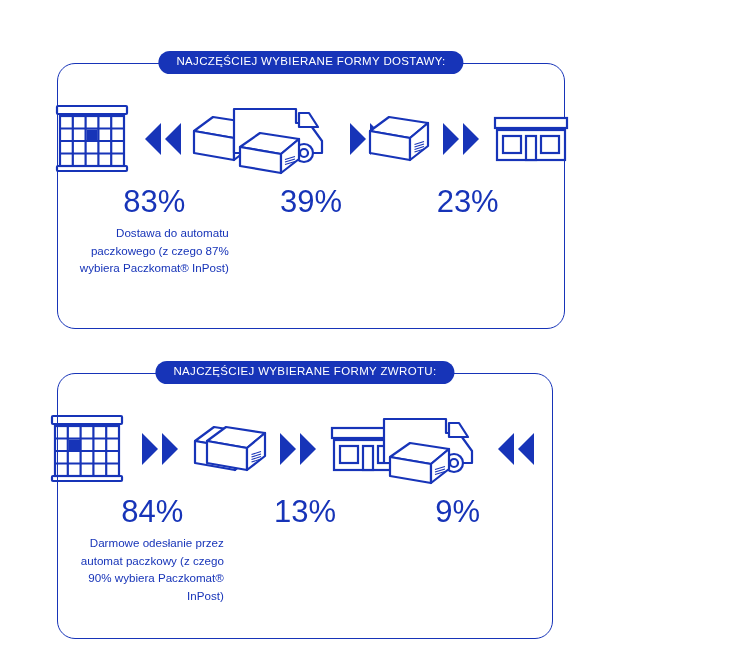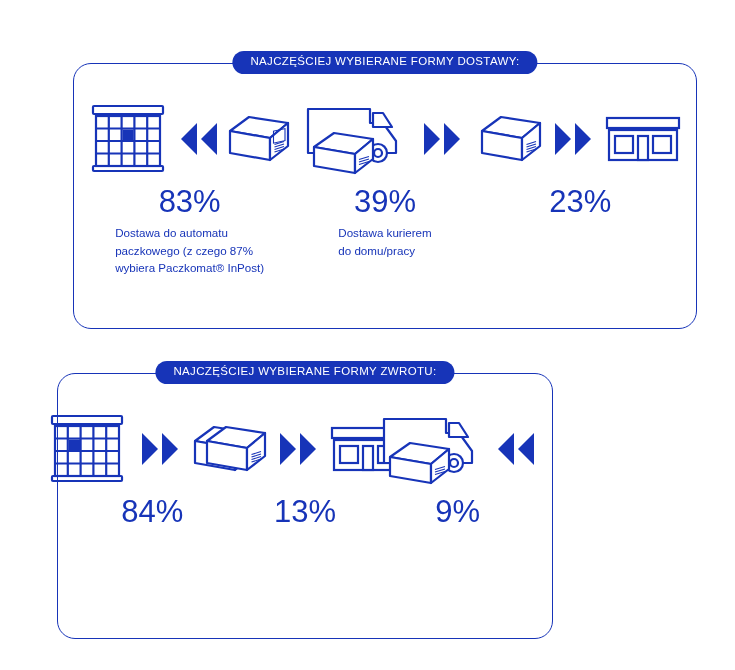--- a/index.html
+++ b/index.html
@@ -12,21 +12,21 @@
   }
   .page{position:relative;width:735px;height:670px;}
 
   .card{
     position:absolute;
     border:1.6px solid #1734B8;
     border-radius:18px;
     background:#fff;
     box-sizing:border-box;
   }
-  #card-delivery{left:57px;top:63px;width:624px;height:266px;margin-left:16px;}
+  #card-delivery{left:57px;top:63px;width:508px;height:266px;}
   #card-returns{left:57px;top:373px;width:496px;height:266px;}
 
   .badge{
     position:absolute;
     top:-13px;left:50%;
     transform:translateX(-50%);
     background:#1734B8;
     color:#ffffff;
     border-radius:13px;
     padding:5px 18px 6px 18px;
@@ -66,21 +66,21 @@
     color:#1734B8;
     line-height:1;
     margin-top:6px;
     margin-bottom:7px;
     font-weight:400;
   }
   .desc{
     font-size:11.6px;
     line-height:1.52;
     color:#1734B8;
-    text-align:left;
+    text-align:right;
     max-width:185px;
     white-space:pre-line;
   }
 </style>
 </head>
 <body>
 
 <div class="page">
 
   <div class="card" id="card-delivery">
@@ -156,22 +156,20 @@
               <line x1="55" y1="63.5" x2="65" y2="60.5"></line>
             </g>
           </svg>
 
           <svg width="46" height="40" viewBox="0 0 46 40">
             <polygon points="4,4 4,36 20,20" fill="#1734B8"></polygon>
             <polygon points="24,4 24,36 40,20" fill="#1734B8"></polygon>
           </svg>
         </div>
         <div class="pct">39%</div>
-        <div class="desc">Dostawa kurierem
-do domu/pracy</div>
       </div>
 
       <div class="col">
         <div class="icon-row">
           <svg width="64" height="50" viewBox="0 0 64 50">
             <g fill="#fff" stroke="#1734B8" stroke-width="2.2" stroke-linejoin="round">
               <polygon points="3,17 22,3 61,9 43,24"></polygon>
               <polygon points="3,17 43,24 43,46 3,39"></polygon>
               <polygon points="43,24 61,9 61,32 43,46"></polygon>
             </g>
@@ -240,20 +238,24 @@
             </g>
             <g stroke="#1734B8" stroke-width="1.1" fill="none">
               <line x1="47.5" y1="30.5" x2="57" y2="27.5"></line>
               <line x1="47.5" y1="33" x2="57" y2="30"></line>
               <line x1="47.5" y1="35.5" x2="57" y2="32.5"></line>
               <line x1="47.5" y1="38" x2="57" y2="35"></line>
             </g>
           </svg>
         </div>
         <div class="pct">84%</div>
+        <div class="desc">Darmowe odesłanie przez
+automat paczkowy (z czego
+90% wybiera Paczkomat®
+InPost)</div>
       </div>
 
       <div class="col">
         <div class="icon-row">
           <svg width="64" height="50" viewBox="0 0 64 50">
             <g fill="#fff" stroke="#1734B8" stroke-width="2.2" stroke-linejoin="round">
               <polygon points="3,17 22,3 61,9 43,24"></polygon>
               <polygon points="3,17 43,24 43,46 3,39"></polygon>
               <polygon points="43,24 61,9 61,32 43,46"></polygon>
             </g>

